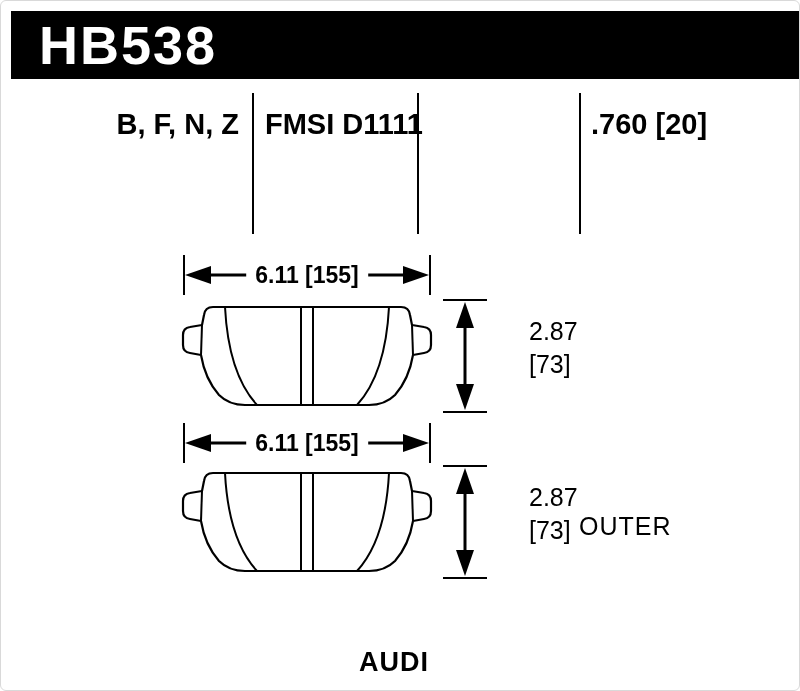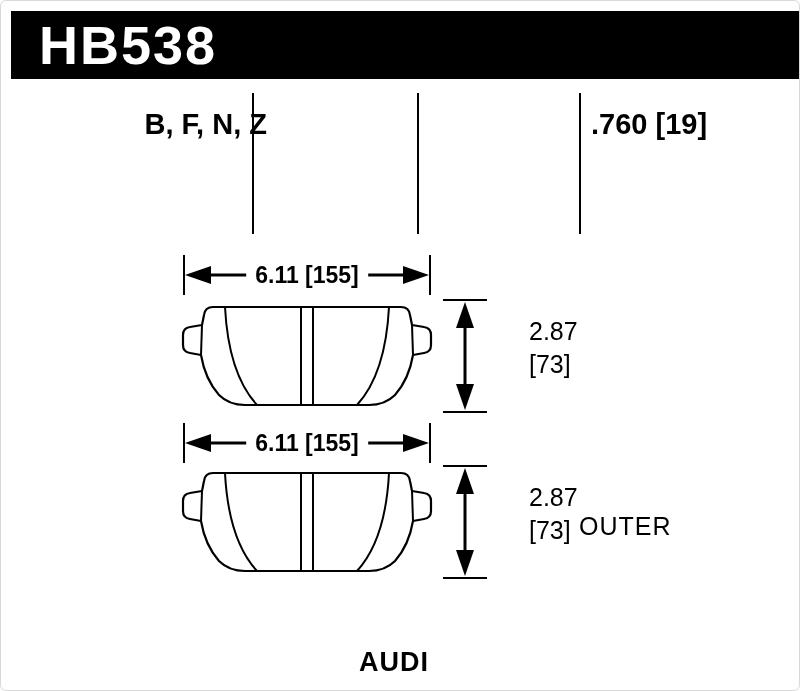--- a/index.html
+++ b/index.html
@@ -39,21 +39,21 @@
     line-height: 1;
   }
   
   .spec-text {
     position: absolute;
     top: 107px;
     font-size: 29px;
     font-weight: bold;
     white-space: nowrap;
   }
-  .compounds { right: 532px; text-align: left; }
+  .compounds { right: 560px; text-align: left; }
   .fmsi      { left: 264px; }
   .thickness { left: 590px; }
   .vline {
     position: absolute;
     top: 92px;
     width: 2px;
     height: 141px;
     background: #000;
   }
   .v1 { left: 251px; }
@@ -119,23 +119,24 @@
 <body>
 
 <div class="sheet">
 
   <div class="header-bar">
     <span class="part-number">HB538</span>
   </div>
 
   <span class="spec-text compounds">B, F, N, Z</span>
   <div class="vline v1"></div>
+  <span class="spec-text fmsi">FMSI D1111</span>
   <div class="vline v2"></div>
   <div class="vline v3"></div>
-  <span class="spec-text thickness">.760 [19]</span>
+  <span class="spec-text thickness">.760 [20]</span>
 
   <div class="hdim" style="top:254px">
     <svg width="248" height="40" viewBox="0 0 248 40">
       <line class="stroke" x1="1" y1="0" x2="1" y2="40" stroke-width="2"></line>
       <line class="stroke" x1="247" y1="0" x2="247" y2="40" stroke-width="2"></line>
       <line class="stroke" x1="22" y1="20" x2="226" y2="20" stroke-width="3"></line>
       <polygon points="2,20 28,11 28,29" fill="#000"></polygon>
       <polygon points="246,20 220,11 220,29" fill="#000"></polygon>
     </svg>
     <span class="dim-text">6.11 [155]</span>

